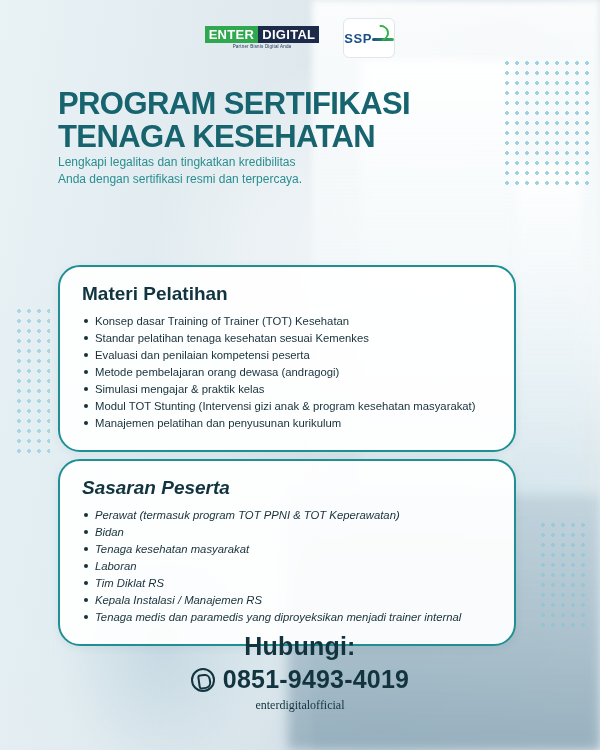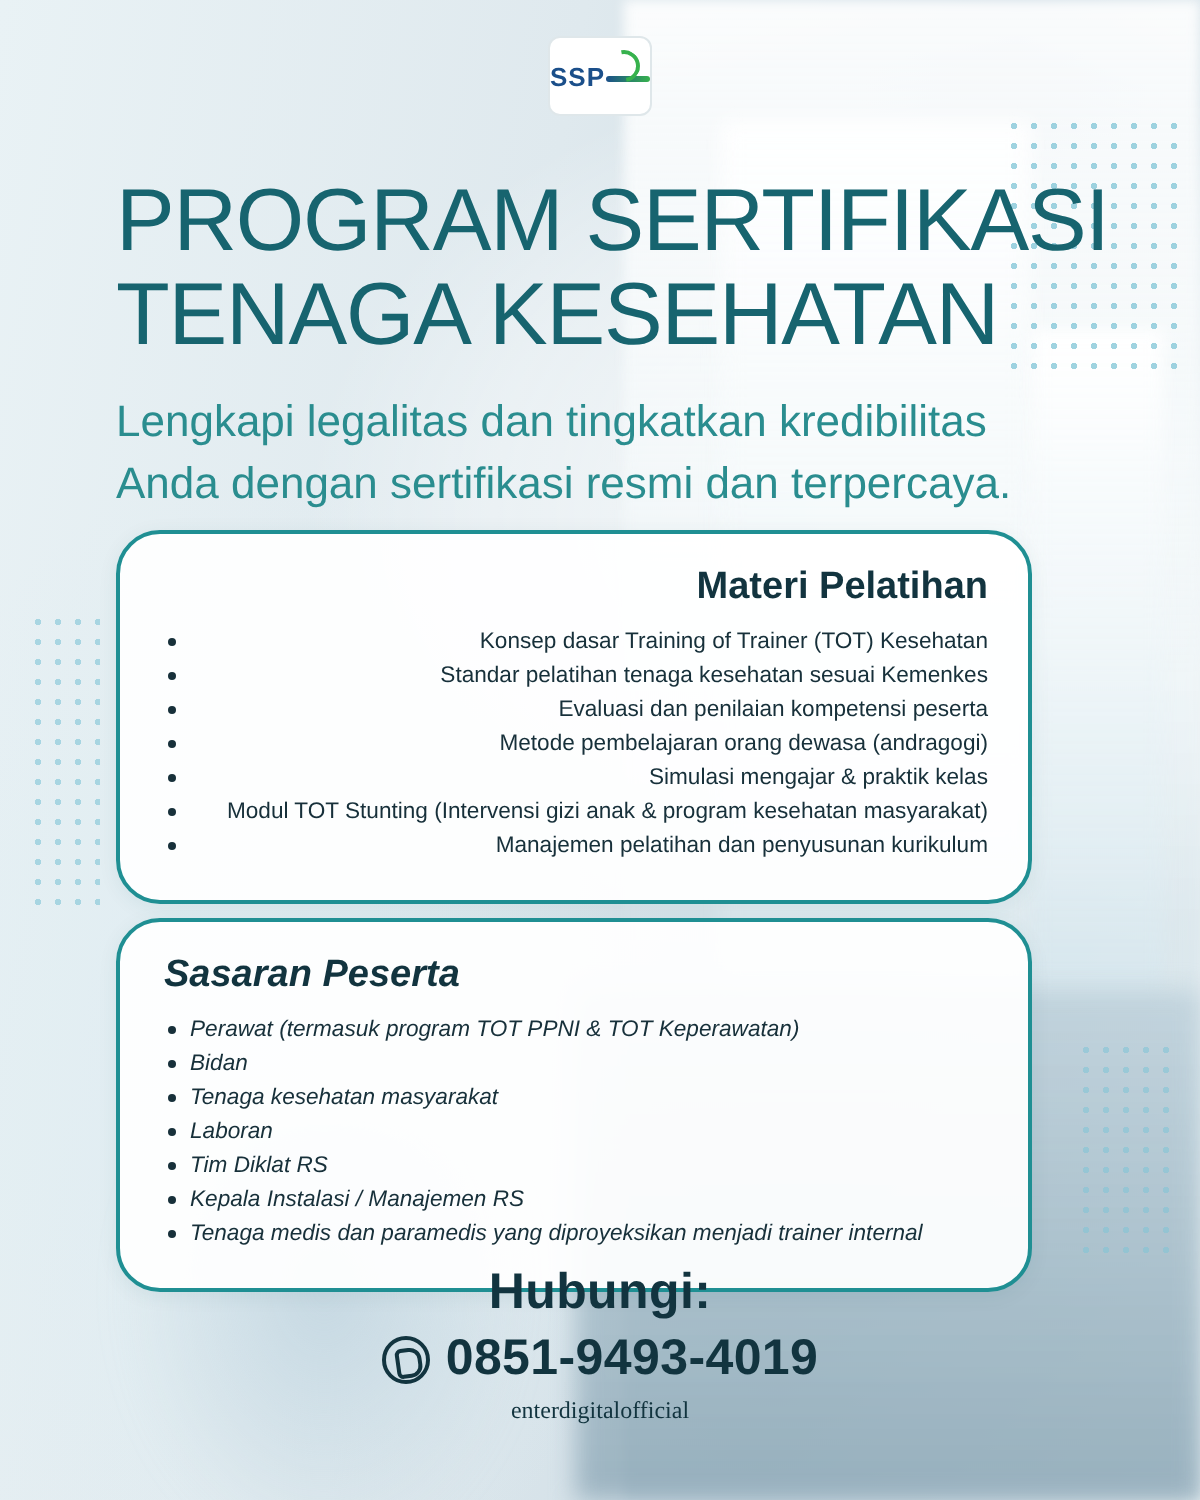--- a/index.html
+++ b/index.html
@@ -166,48 +166,47 @@
 
   
   .title-wrap {
     position: absolute;
     top: 88px;
     left: 58px;
     right: 40px;
     z-index: 5;
   }
   .title {
-    font-size: 44px;
+    font-size: 31px;
     line-height: 1.06;
-    font-weight: normal;
+    font-weight: bold;
     color: #17646f;
     letter-spacing: -0.6px;
     text-transform: uppercase;
   }
   .title .line2 { display: block; }
   .subtitle {
-    margin-top: 14px;
-    font-size: 22px;
+    font-size: 12px;
     line-height: 1.42;
     color: #2a8d8f;
   }
 
   
   .card {
     position: absolute;
     left: 58px;
     width: 458px;
     background: rgba(255,255,255,0.93);
     border: 2px solid #1f8f93;
     border-radius: 22px;
     padding: 16px 20px 18px 22px;
     z-index: 5;
     box-shadow: 0 2px 10px rgba(20,80,90,0.07);
   }
-  .card-materi { top: 265px; text-align: right; }
+  .card-materi { top: 265px; }
   .card-sasaran { top: 459px; font-style: italic; }
   .card h2 {
     font-size: 19px;
     color: #12343f;
     margin-bottom: 8px;
     font-weight: bold;
   }
   .card ul {
     list-style: none;
   }
@@ -294,20 +293,27 @@
   <div class="corridor-wall"></div>
   <div class="corridor-door"></div>
   <div class="corridor-floor"></div>
   <div class="blur-figure"></div>
 
   <div class="dots dots-top-right"></div>
   <div class="dots dots-left"></div>
   <div class="dots dots-bottom-right"></div>
 
   <div class="logos">
+    <div class="logo-enter">
+      <div class="logo-enter-row">
+        <span class="logo-enter-a">ENTER</span>
+        <span class="logo-enter-b">DIGITAL</span>
+      </div>
+      <div class="logo-enter-tag">Partner Bisnis Digital Anda</div>
+    </div>
     <div class="logo-ssp">
       <span class="ssp-swoosh"></span>
       <span class="ssp-text">SSP</span>
       <span class="ssp-bar"></span>
     </div>
   </div>
 
   <div class="title-wrap">
     <h1 class="title">
       <span>PROGRAM SERTIFIKASI</span>

